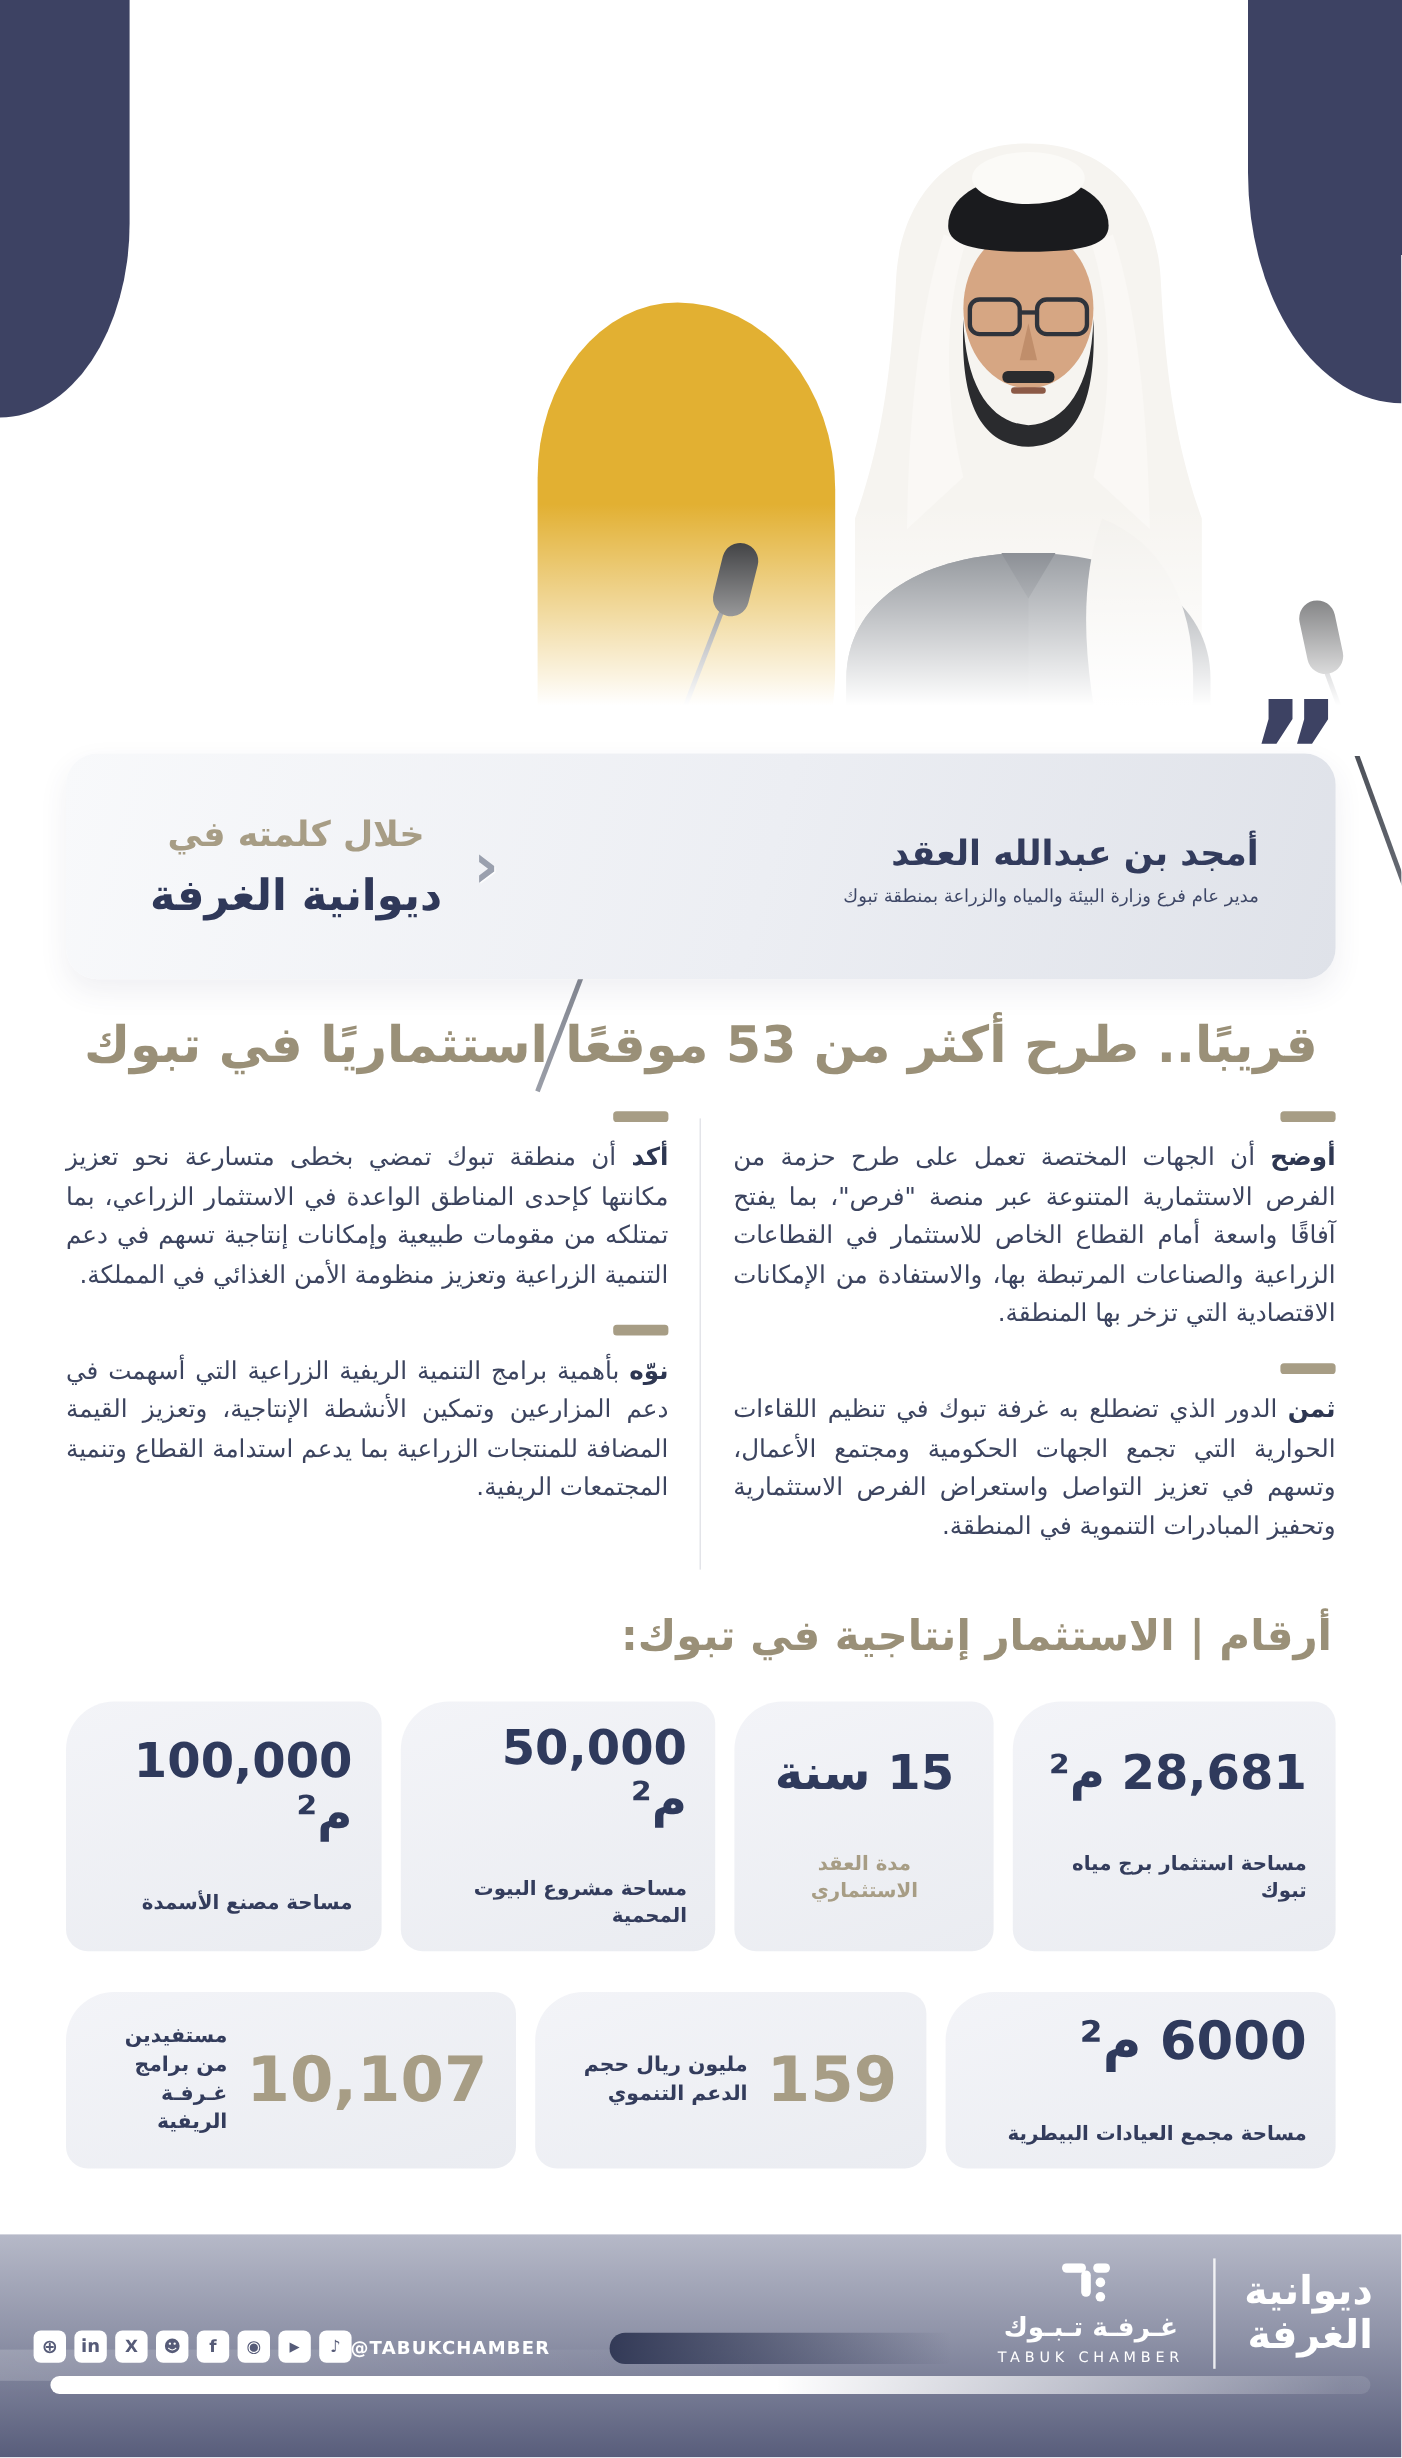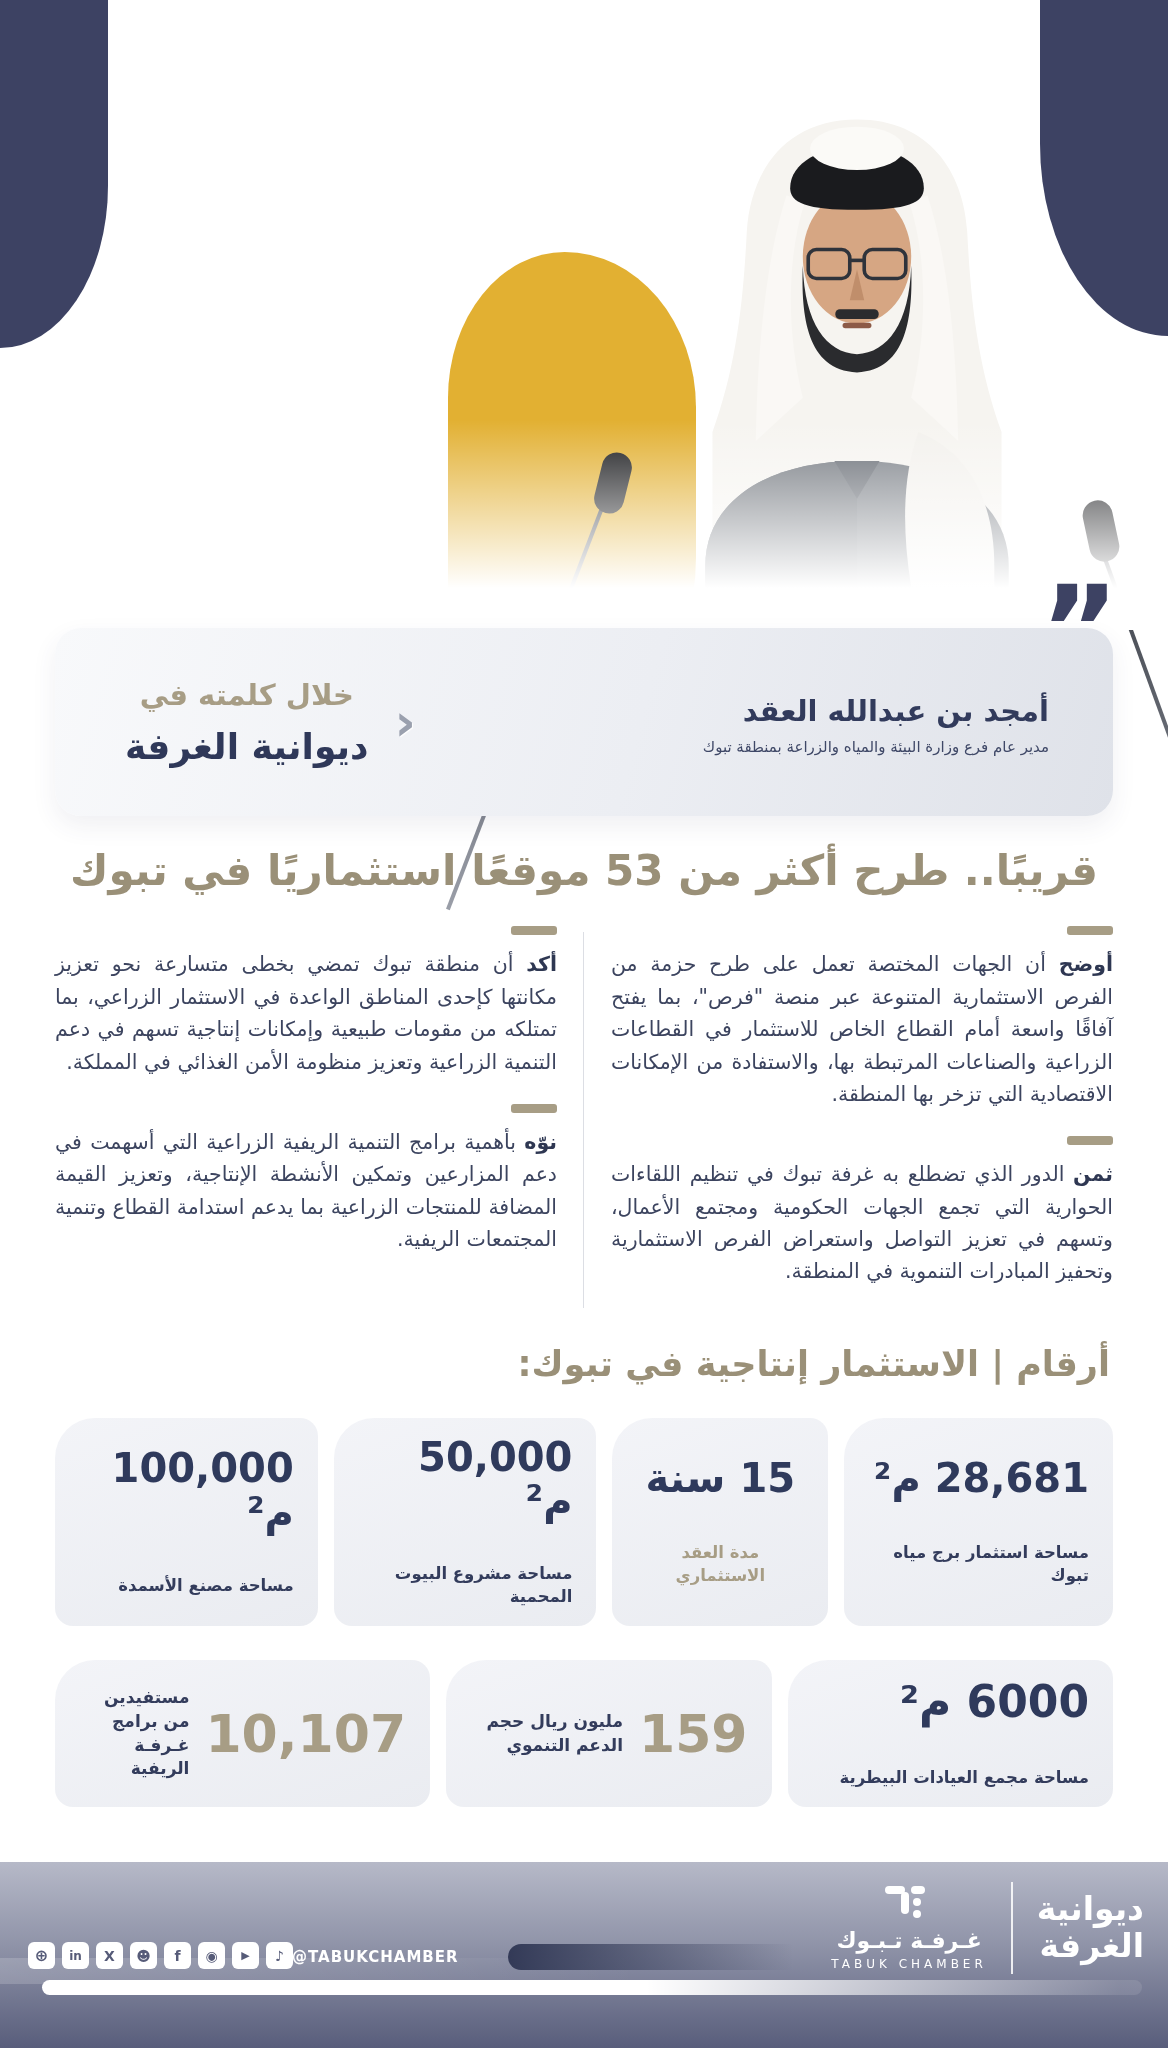--- a/index.html
+++ b/index.html
@@ -209,21 +209,21 @@
       <div class="stat-value value-tan">10,107</div>
       <div class="stat-label" style="max-width:190px;">مستفيدين من برامج غـرفـة الريفية</div>
     </div>
   </div>
 
   <div class="footer">
     <div class="footer-streak"></div>
 
     <div class="social-row">
       <div class="social-icon" style="font-size:16px;">⊕</div>
-      <div class="social-icon" style="font-size:12px;">in</div>
+      <div class="social-icon" style="font-size:15px;">in</div>
       <div class="social-icon">X</div>
       <div class="social-icon">☻</div>
       <div class="social-icon">f</div>
       <div class="social-icon">◉</div>
       <div class="social-icon" style="font-size:11px;">▶</div>
       <div class="social-icon">♪</div>
     </div>
     <div class="handle">@TABUKCHAMBER</div>
     <div class="pill-dark"></div>
     <div class="pill-white"></div>

